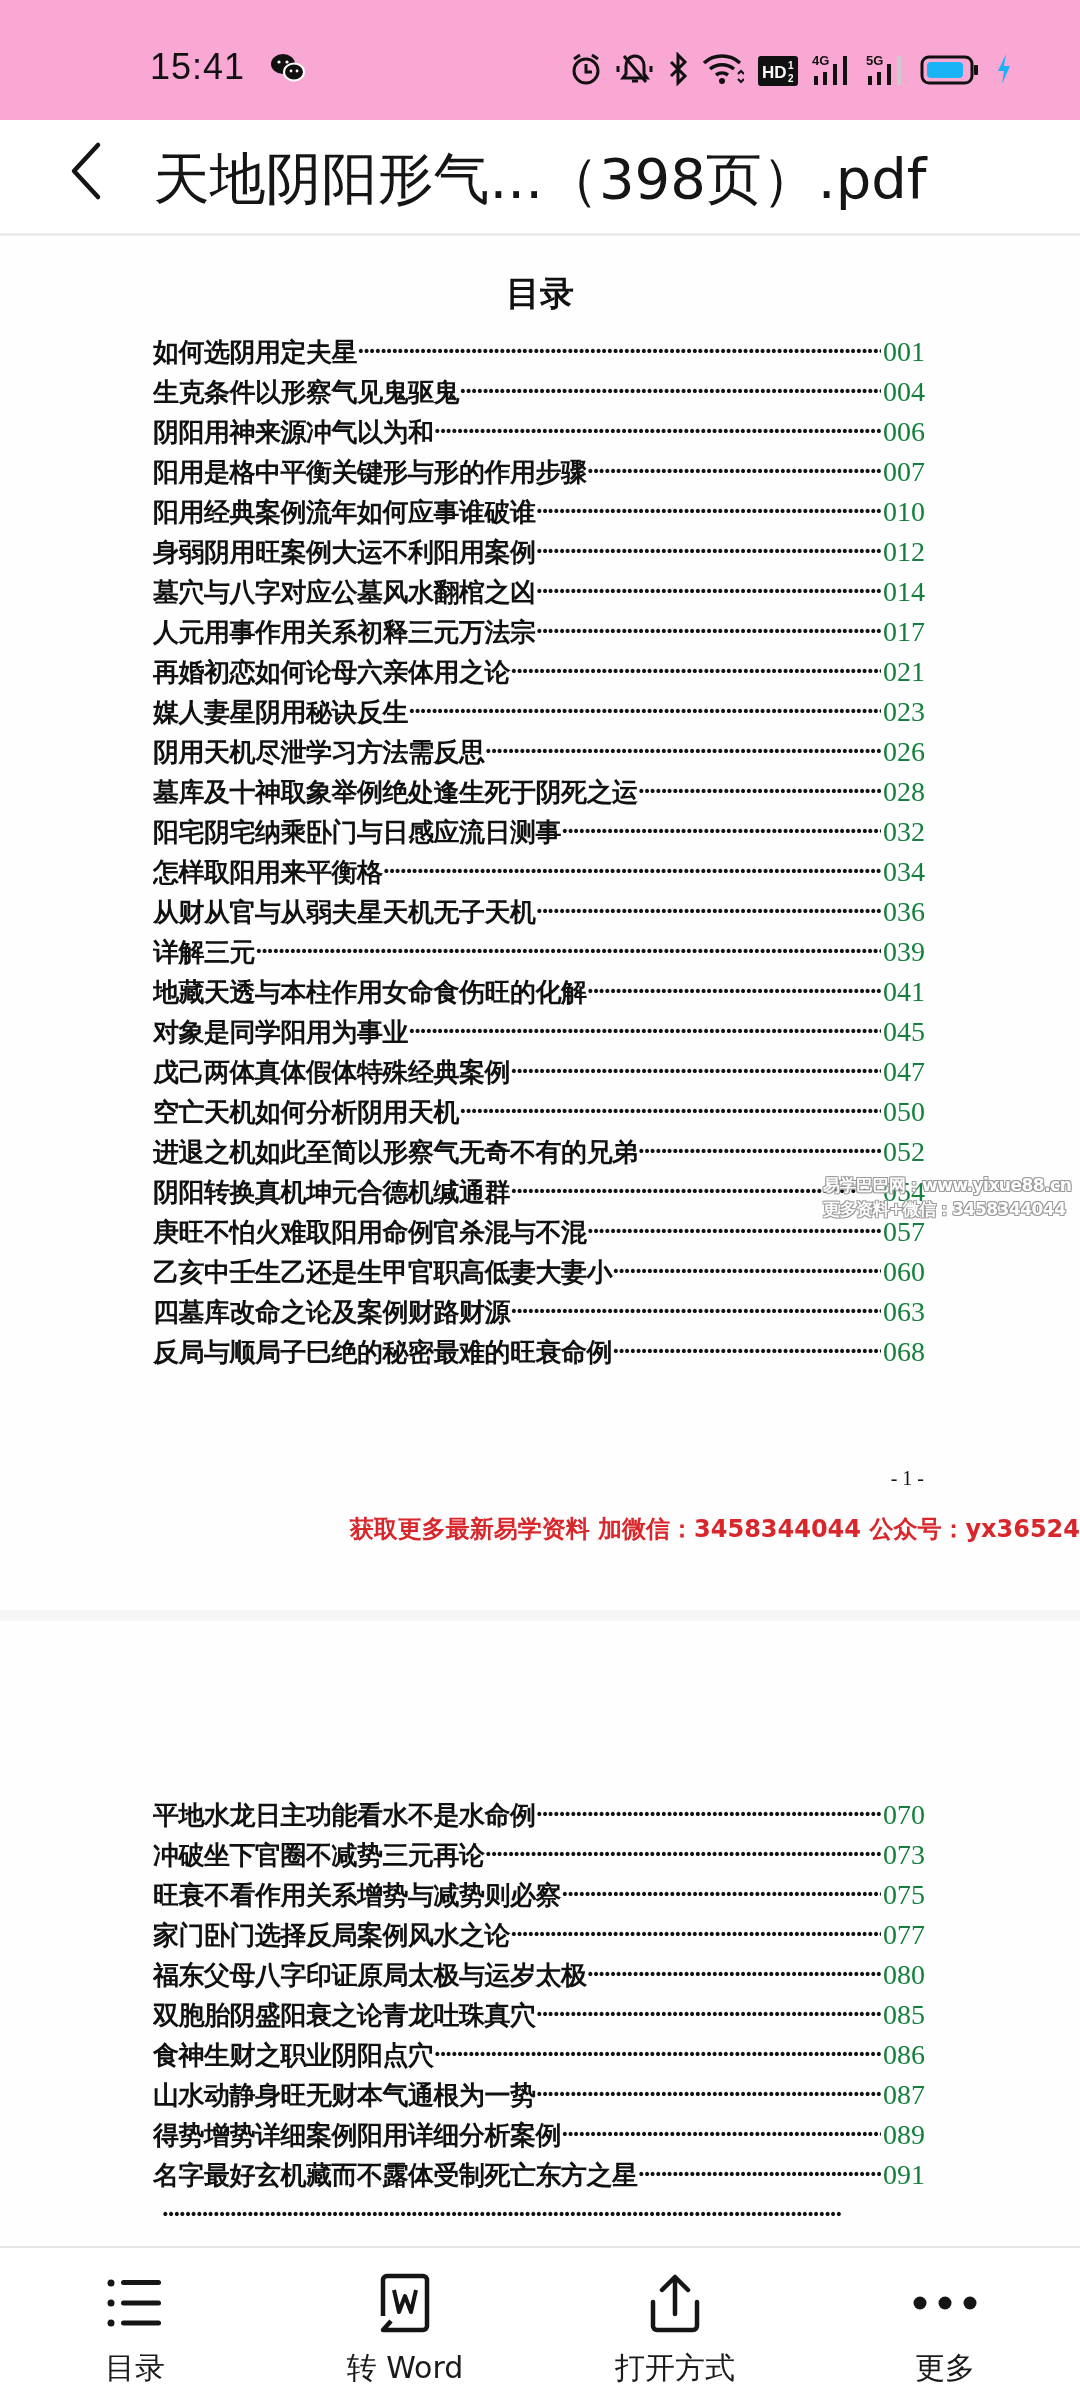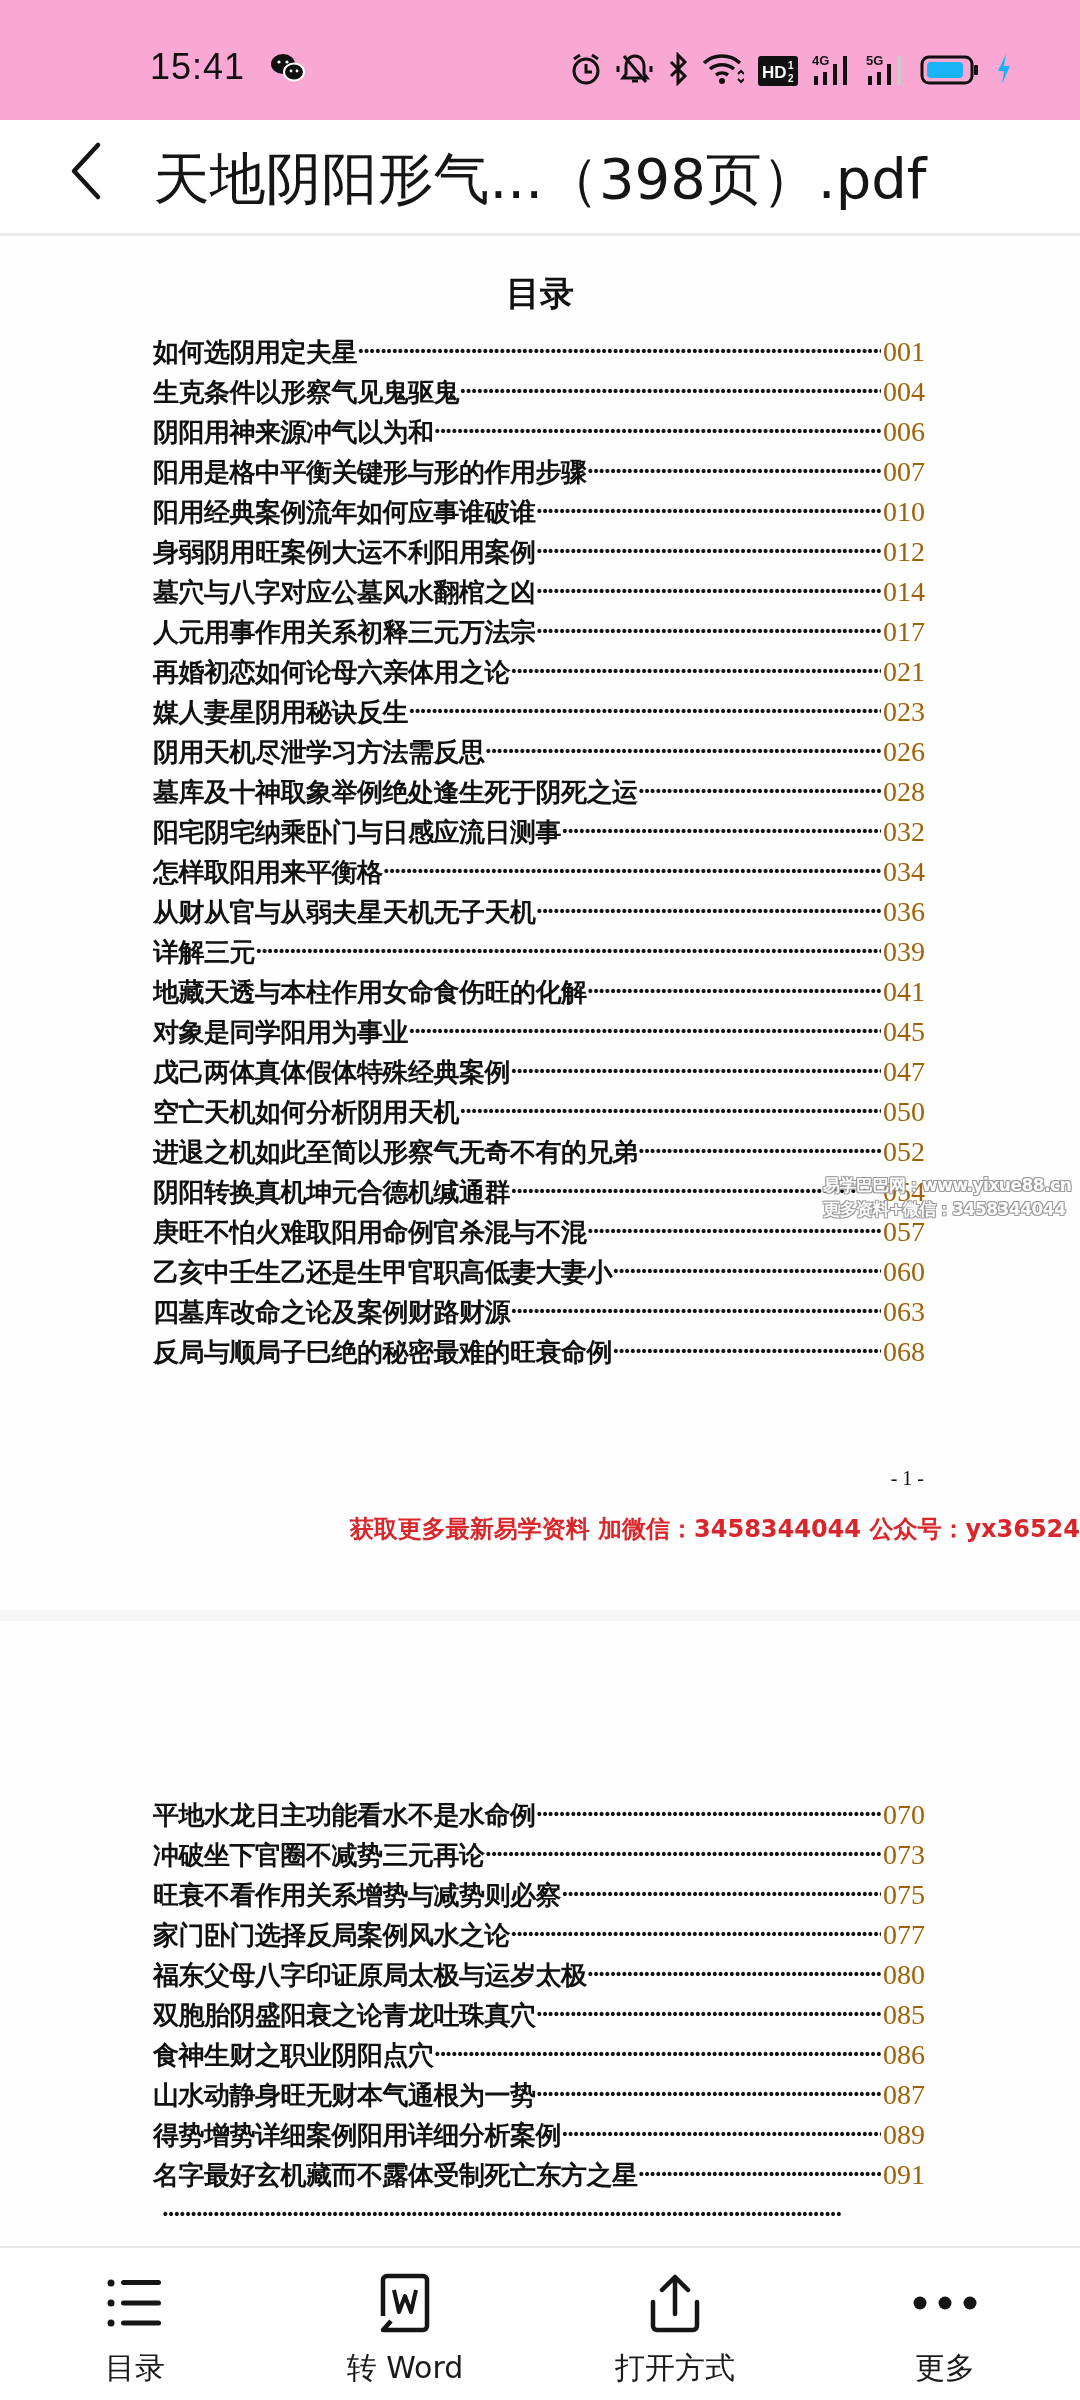--- a/index.html
+++ b/index.html
@@ -23,21 +23,21 @@
   .page { position: absolute; left: 0; width: 1080px; background: #fefefe; }
   .page1 { top: 0; height: 1371px; }
   .page2 { top: 1382px; height: 700px; }
 
   .toc-heading { position: absolute; left: 0; right: 0; top: 32px; text-align: center; font-size: 34px; font-weight: bold; font-family: "DejaVu Serif", "Liberation Serif", serif; color: #111; }
   .toc-list { position: absolute; left: 153px; width: 772px; }
   .toc-row { position: relative; height: 40px; display: flex; align-items: center; font-size: 26px; font-weight: bold; color: #111; white-space: nowrap; overflow: hidden; cursor: pointer; }
   .toc-title { flex: 0 0 auto; font-family: "DejaVu Sans", "Liberation Sans", sans-serif; letter-spacing: -0.5px; }
   .toc-dots { flex: 1 1 auto; overflow: hidden; height: 40px; position: relative; }
   .toc-dots::before { content: "························································································································"; position: absolute; left: 0; top: 6px; font-family: "DejaVu Serif", serif; font-size: 22px; letter-spacing: -2px; color: #111; white-space: nowrap; }
-  .toc-page { flex: 0 0 auto; font-family: "Liberation Serif", "DejaVu Serif", serif; font-size: 28px; font-weight: normal; color: #a16207; padding-left: 2px; }
+  .toc-page { flex: 0 0 auto; font-family: "Liberation Serif", "DejaVu Serif", serif; font-size: 28px; font-weight: normal; color: #15803d; padding-left: 2px; }
 
   .page-number { position: absolute; right: 156px; top: 1228px; font-family: "Liberation Serif", serif; font-size: 20px; color: #111; }
   .promo { position: absolute; left: 0; right: 0; top: 1274px; text-align: right; font-size: 24px; font-weight: bold; color: #d8262b; font-family: "DejaVu Sans", "Liberation Sans", sans-serif; }
 
   .watermark { position: absolute; left: 823px; top: 934px; font-size: 17px; line-height: 24px; color: #ffffff; font-family: "DejaVu Sans", sans-serif; font-weight: bold;
     text-shadow: -1px -1px 0 #9a9a9a, 1px -1px 0 #9a9a9a, -1px 1px 0 #9a9a9a, 1px 1px 0 #9a9a9a; letter-spacing: -0.5px; white-space: nowrap; }
 
   
   .toolbar { position: absolute; left: 0; top: 2246px; width: 1080px; height: 154px; background: #fff; border-top: 2px solid #e6e6e6; display: flex; }
   .tool { flex: 1 1 0; position: relative; cursor: pointer; }

